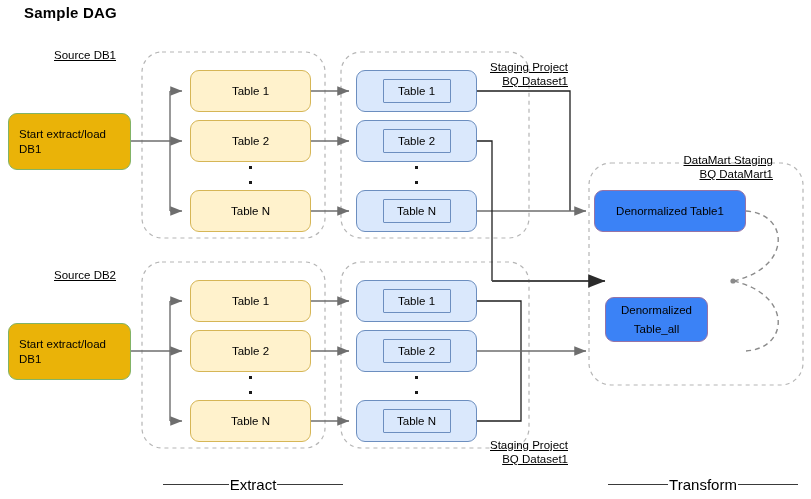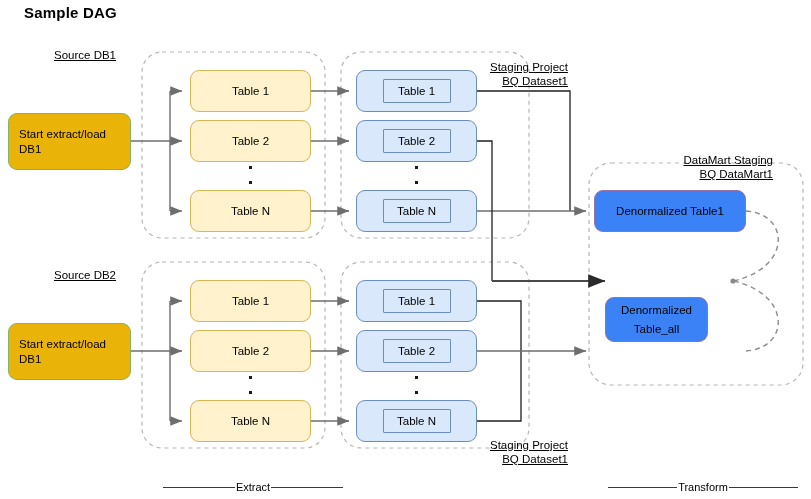--- a/index.html
+++ b/index.html
@@ -25,21 +25,21 @@
 
   .inner{position:absolute;left:50%;top:50%;transform:translate(-50%,-50%);
          background:#dae8fc;border:1.1px solid #6c8ebf;border-radius:1px;
          display:flex;align-items:center;justify-content:center;
          font-size:11.5px;width:66px;height:22px;}
 
   .two-line{flex-direction:column;justify-content:center;align-items:center;line-height:19px;}
 
   .dot{position:absolute;width:3px;height:3px;background:#1a1a1a;}
 
-  .phase{position:absolute;bottom:6px;display:flex;align-items:center;font-size:11px;}
+  .phase{position:absolute;bottom:6px;display:flex;align-items:center;font-size:15px;}
   .phase .bar{flex:1;height:0;border-top:1.2px solid #3a3a3a;}
   .phase .txt{padding:0 1px;}
 </style>
 </head>
 <body>
 
 <div id="canvas">
 
   <div class="title">Sample DAG</div>
 

